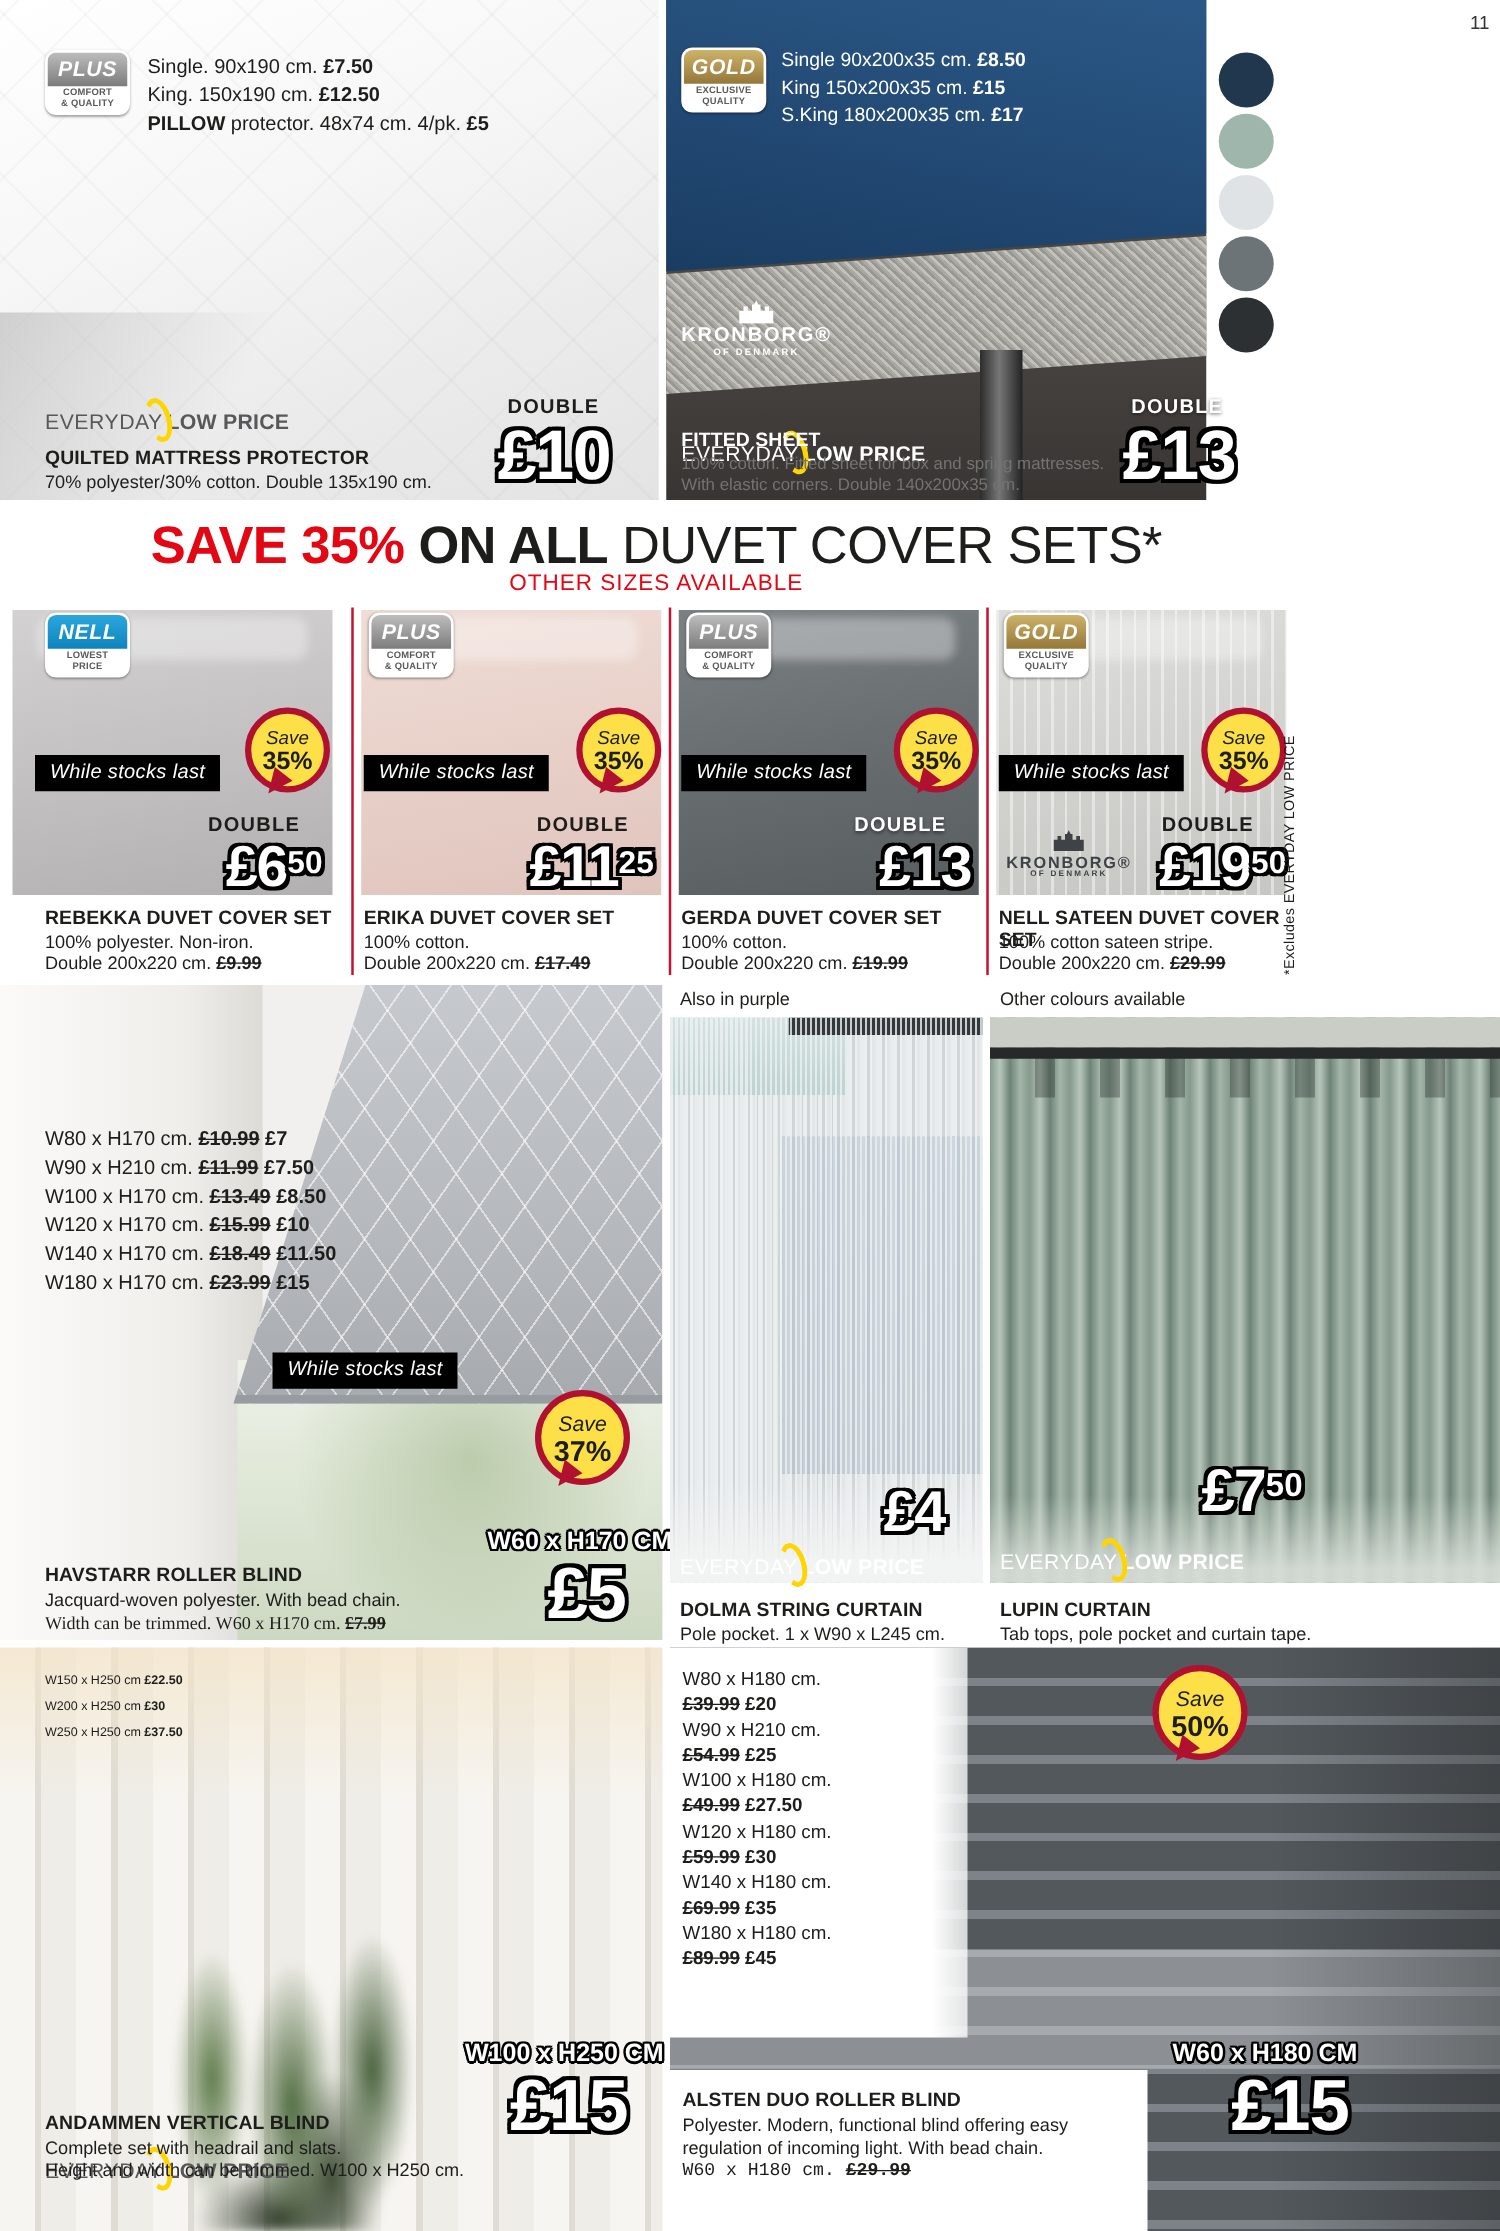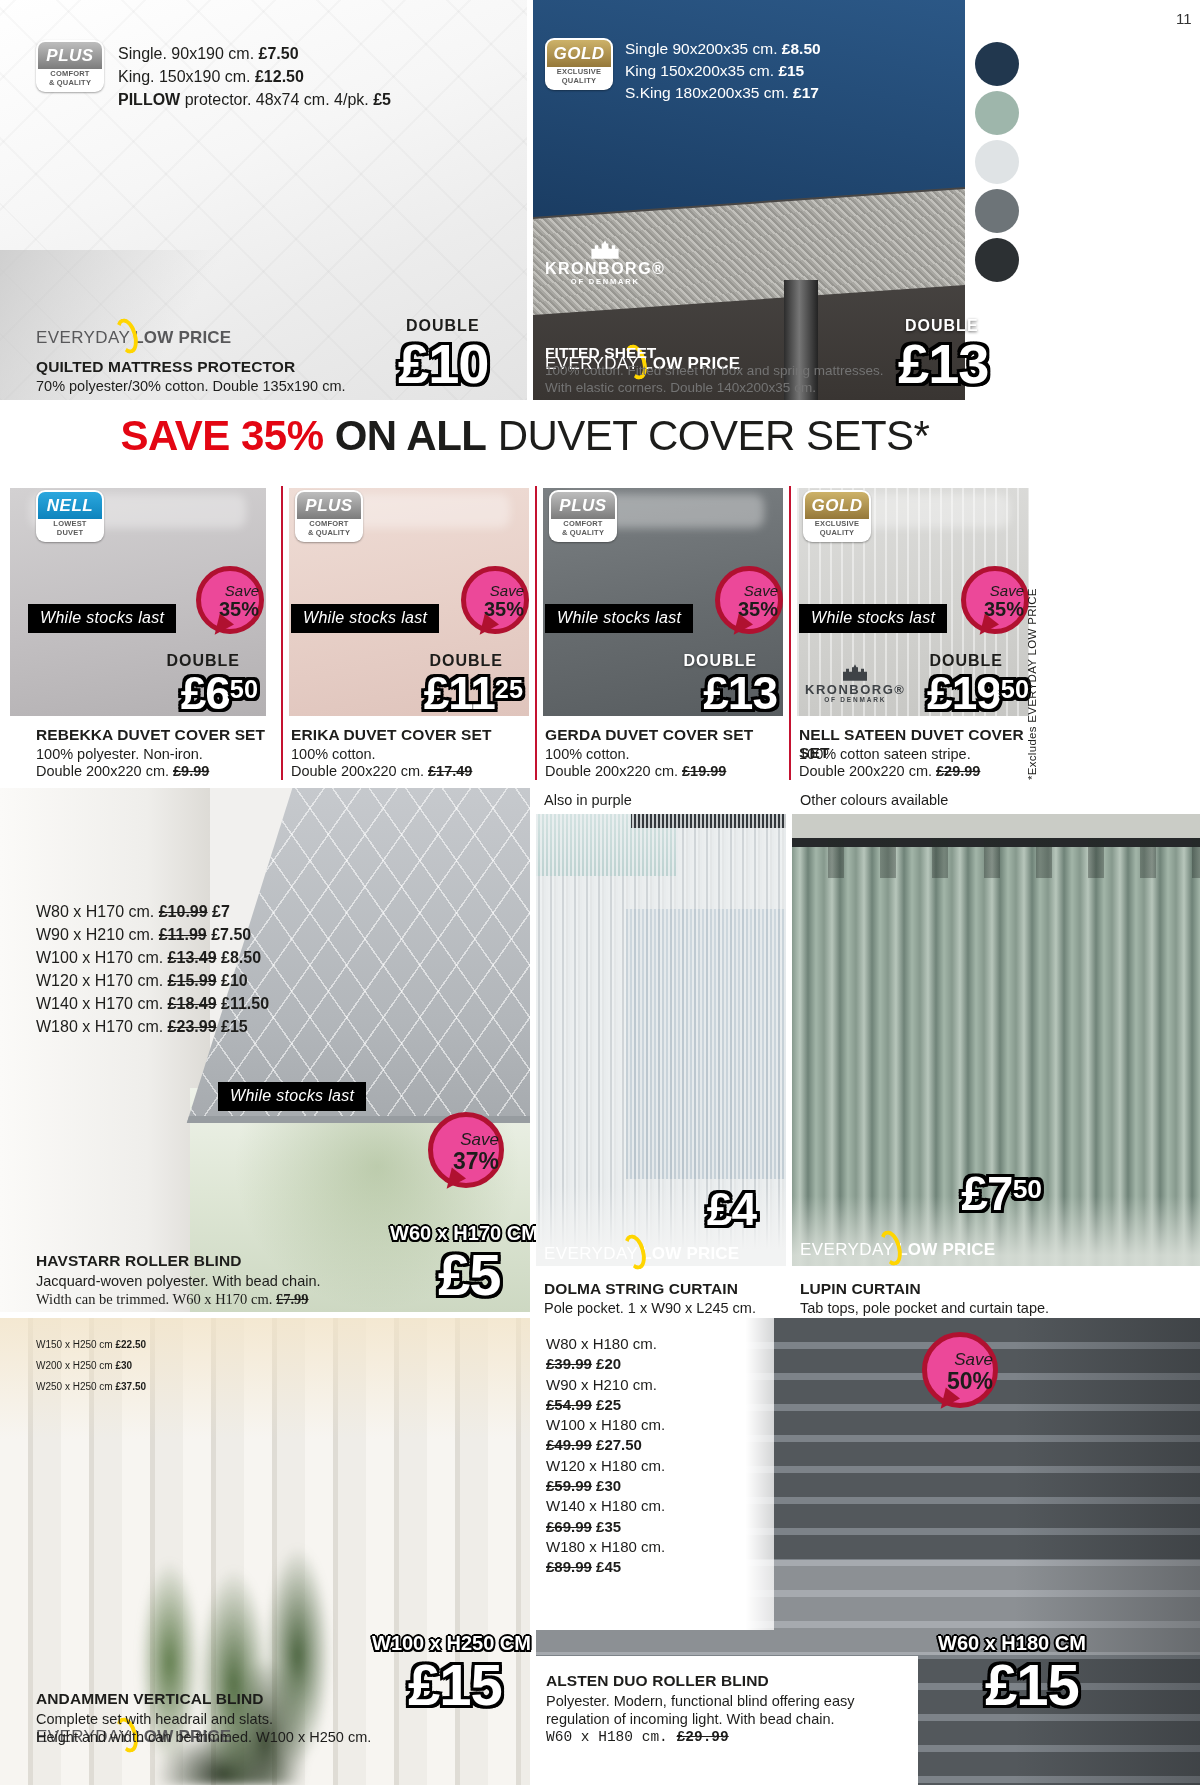--- a/index.html
+++ b/index.html
@@ -98,22 +98,22 @@
 
   .kron { line-height:1; }
   .kron svg { display:block; margin:0 auto 2px; }
   .kron .kname { display:block; font-weight:800; font-size:16px; letter-spacing:1.5px; }
   .kron .ksub { display:block; font-size:7.5px; font-weight:700; letter-spacing:1.8px; text-align:center; margin-top:1px; }
   .kron.light { color:#fff; }
   .kron.dark { color:#3f4347; }
 
   .stocks { background:#000; color:#fff; font-style:italic; font-size:16px; padding:5px 12px 6px; white-space:nowrap; letter-spacing:.3px; }
 
-  .bubble { width:68px; height:68px; background:#ec4899; border:5px solid #b01130; border-radius:50%;
-    text-align:right; line-height:1.05; padding-top:12px; }
+  .bubble { width:68px; height:68px; background:#fde047; border:5px solid #b01130; border-radius:50%;
+    text-align:center; line-height:1.05; padding-top:12px; }
   .bubble::after { content:""; position:absolute; left:8px; bottom:-16px; width:0; height:0;
     border:9px solid transparent; border-top:20px solid #b01130; transform:rotate(38deg); }
   .bubble .sw { display:block; font-style:italic; font-size:15px; color:#1d1d1b; }
   .bubble .sp { display:block; font-weight:900; font-size:20px; color:#1d1d1b; }
   .bubble.big { width:76px; height:76px; padding-top:14px; }
   .bubble.big .sw { font-size:17px; } .bubble.big .sp { font-size:23px; }
 
   .ol { color:#fff; font-weight:800; line-height:1; letter-spacing:-1px;
     text-shadow:3px 0 0 #000,-3px 0 0 #000,0 3px 0 #000,0 -3px 0 #000,
       2.5px 2.5px 0 #000,-2.5px 2.5px 0 #000,2.5px -2.5px 0 #000,-2.5px -2.5px 0 #000,
@@ -219,31 +219,32 @@
   <div class="abs" style="left:545px;top:362px;color:#737373;font-size:13.5px;line-height:17px;">
     <div>100% cotton. Fitted sheet for box and spring mattresses.</div>
     <div>With elastic corners. Double 140x200x35 cm.</div>
   </div>
   <div class="abs sizelbl" style="left:905px;top:317px;color:#fff;text-shadow:0 1px 3px rgba(0,0,0,.6);">DOUBLE</div>
   <div class="abs ol" style="left:898px;top:336px;font-size:56px;">£13</div>
 
   <div class="abs banner-main" style="left:0;top:412px;width:1050px;text-align:center;">
     <span class="sv">SAVE 35%</span><span class="on"> ON </span><span class="al">ALL</span><span class="rs"> DUVET COVER SETS*</span>
   </div>
+  <div class="abs banner-sub" style="left:0;top:456px;width:1050px;text-align:center;">OTHER SIZES AVAILABLE</div>
 
   <div class="redline" style="left:281px;top:486px;height:294px;"></div>
   <div class="redline" style="left:535px;top:486px;height:294px;"></div>
   <div class="redline" style="left:789px;top:486px;height:294px;"></div>
 
   <div class="abs" style="left:10px;top:488px;width:256px;height:292px;">
     <div class="dimg d1"></div>
     <div class="badge basic abs" style="left:26px;top:2px;">
       <span class="bname">NELL</span>
       <span class="bsub">LOWEST</span>
-      <span class="bsub">DUVET</span>
+      <span class="bsub">PRICE</span>
     </div>
     <div class="stocks abs" style="left:18px;top:116px;">While stocks last</div>
     <div class="bubble abs" style="right:2px;top:78px;">
       <span class="sw">Save</span>
       <span class="sp">35%</span>
     </div>
     <div class="abs sizelbl" style="right:26px;top:164px;">DOUBLE</div>
     <div class="abs ol" style="right:8px;top:182px;font-size:46px;"><span>£6</span><span class="sup">50</span></div>
     <div class="abs ptitle" style="left:26px;top:238px;">REBEKKA DUVET COVER SET</div>
     <div class="abs pdesc" style="left:26px;top:257px;">100% polyester. Non-iron.</div>

